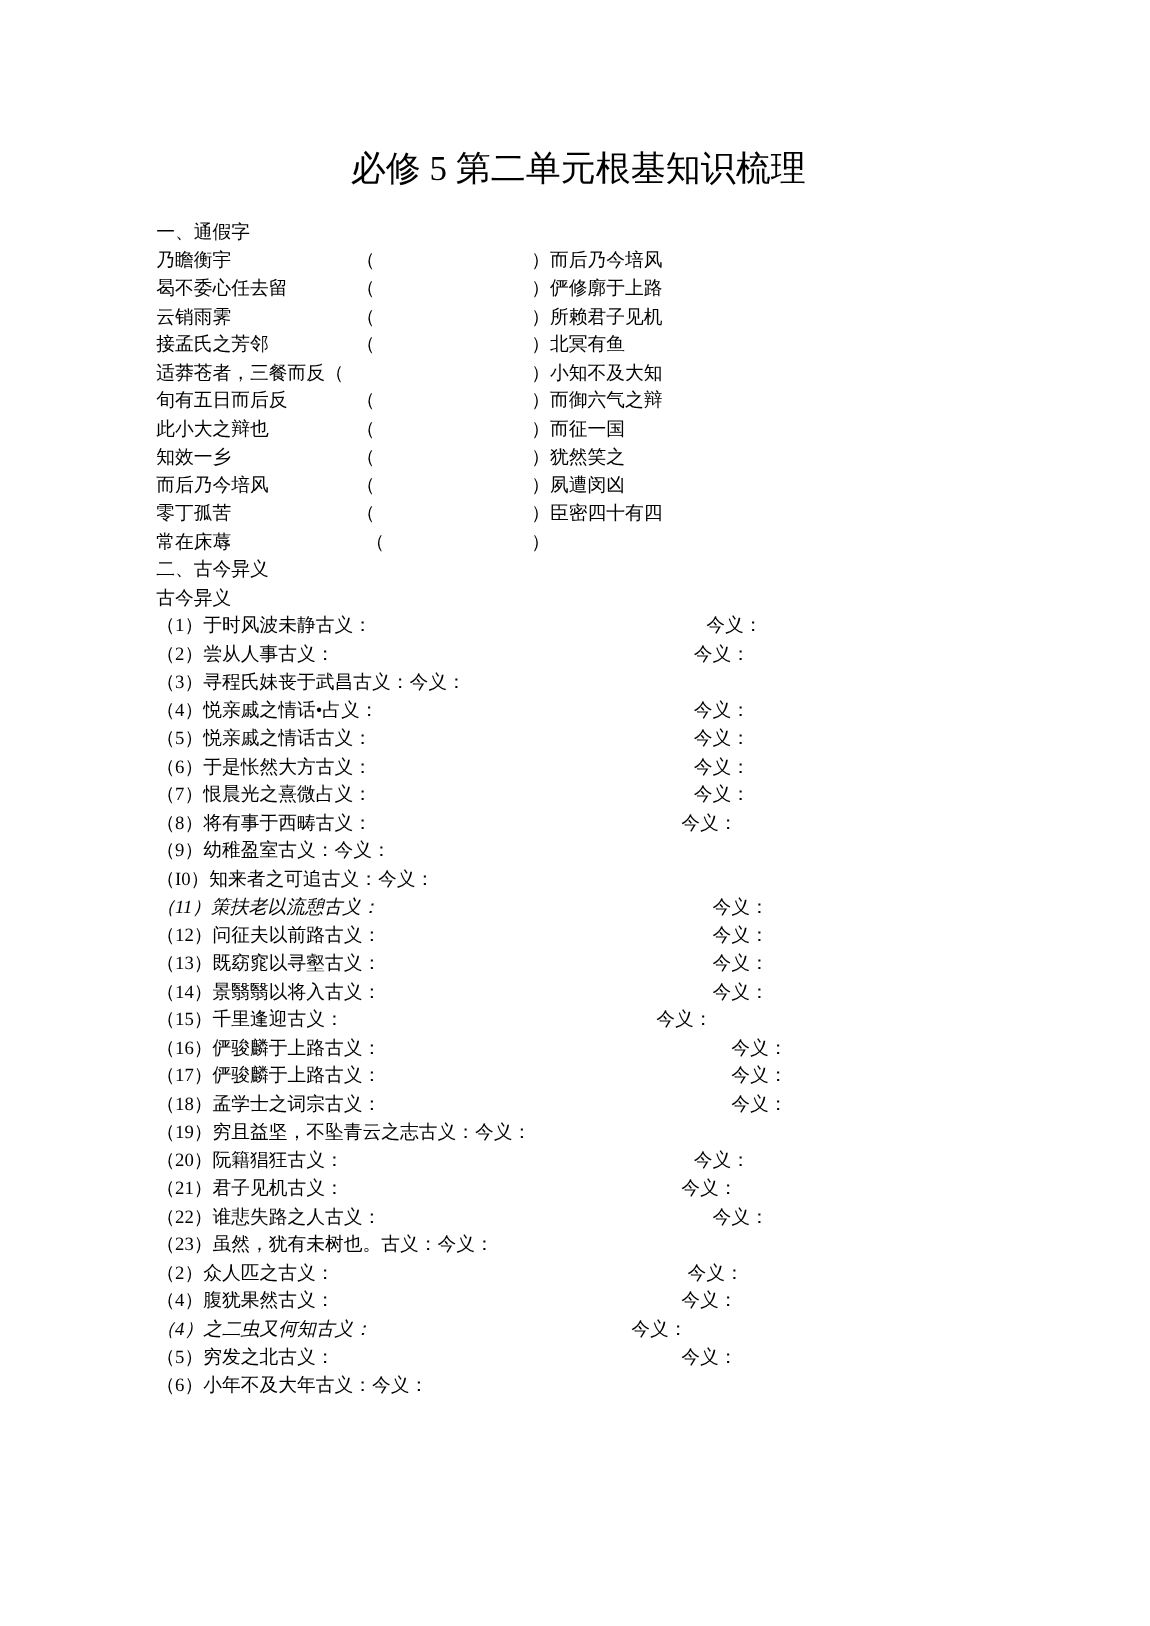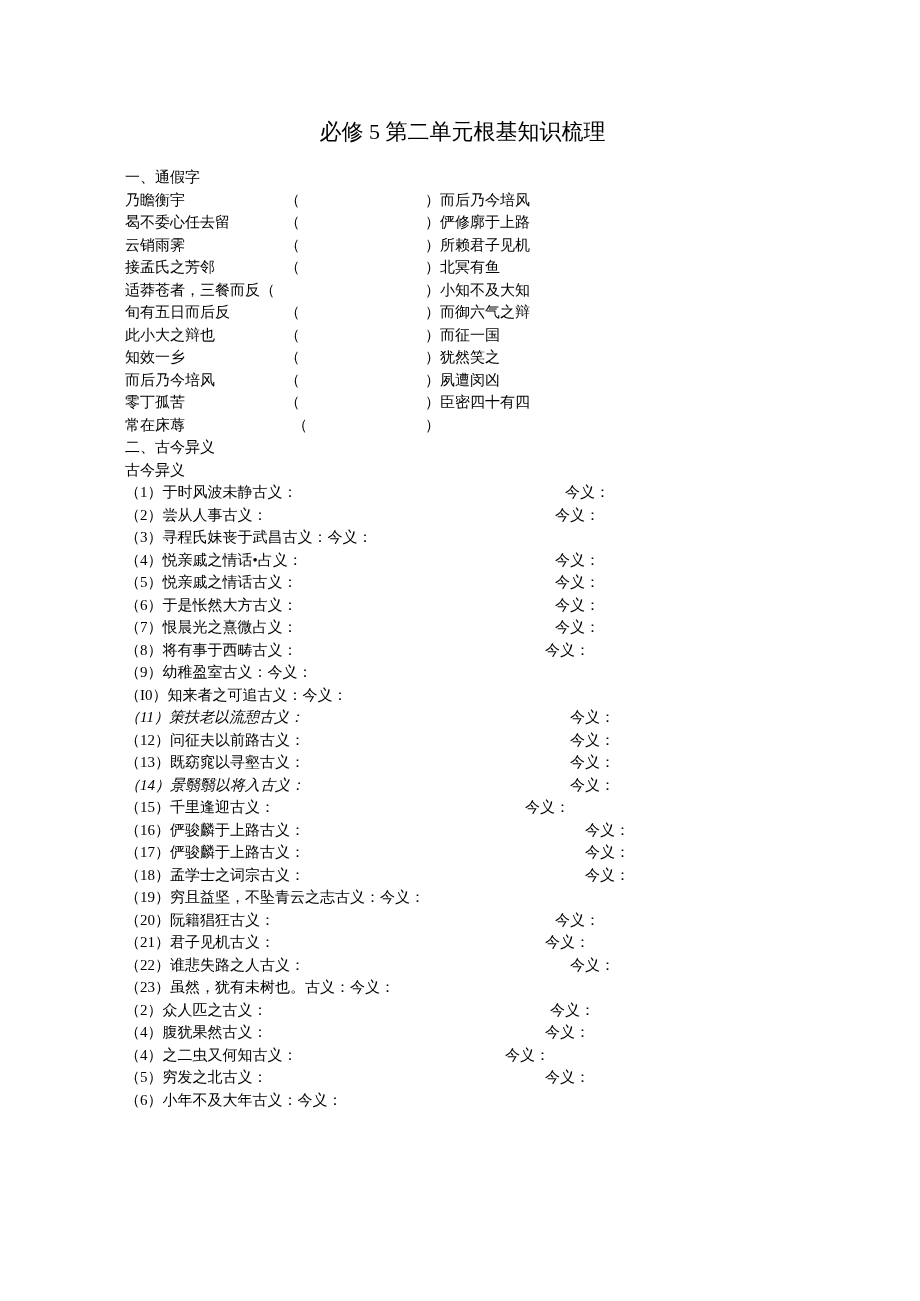--- a/index.html
+++ b/index.html
@@ -12,21 +12,21 @@
     line-height: 1.5;
   }
   .page {
     width: 920px;
     min-height: 1301px;
     box-sizing: border-box;
     padding: 115px 120px 60px 125px;
   }
   .title {
     text-align: center;
-    font-size: 22px;
+    font-size: 28px;
     margin-bottom: 18px;
   }
   .row {
     display: flex;
     white-space: pre;
   }
   .col-a { width: 160px; }
   .col-b { width: 140px; }
   .line { margin: 0; }
 </style>
@@ -63,30 +63,30 @@
       <div class="row"><span style="display: inline-block; width: 430px;">（4）悦亲戚之情话•占义：</span><span>今义：</span></div>
       <div class="row"><span style="display: inline-block; width: 430px;">（5）悦亲戚之情话古义：</span><span>今义：</span></div>
       <div class="row"><span style="display: inline-block; width: 430px;">（6）于是怅然大方古义：</span><span>今义：</span></div>
       <div class="row"><span style="display: inline-block; width: 430px;">（7）恨晨光之熹微占义：</span><span>今义：</span></div>
       <div class="row"><span style="display: inline-block; width: 420px;">（8）将有事于西畴古义：</span><span>今义：</span></div>
       <div class="row"><span>（9）幼稚盈室古义：今义：</span></div>
       <div class="row"><span>（I0）知来者之可追古义：今义：</span></div>
       <div class="row"><span style="display: inline-block; width: 445px; font-style: italic;">（11）策扶老以流憩古义：</span><span>今义：</span></div>
       <div class="row"><span style="display: inline-block; width: 445px;">（12）问征夫以前路古义：</span><span>今义：</span></div>
       <div class="row"><span style="display: inline-block; width: 445px;">（13）既窈窕以寻壑古义：</span><span>今义：</span></div>
-      <div class="row"><span style="display: inline-block; width: 445px; font-style: italic;">（14）景翳翳以将入古义：</span><span>今义：</span></div>
+      <div class="row"><span style="display: inline-block; width: 445px;">（14）景翳翳以将入古义：</span><span>今义：</span></div>
       <div class="row"><span style="display: inline-block; width: 400px;">（15）千里逢迎古义：</span><span>今义：</span></div>
       <div class="row"><span style="display: inline-block; width: 460px;">（16）俨骏麟于上路古义：</span><span>今义：</span></div>
       <div class="row"><span style="display: inline-block; width: 460px;">（17）俨骏麟于上路古义：</span><span>今义：</span></div>
       <div class="row"><span style="display: inline-block; width: 460px;">（18）孟学士之词宗古义：</span><span>今义：</span></div>
       <div class="row"><span>（19）穷且益坚，不坠青云之志古义：今义：</span></div>
       <div class="row"><span style="display: inline-block; width: 430px;">（20）阮籍猖狂古义：</span><span>今义：</span></div>
       <div class="row"><span style="display: inline-block; width: 420px;">（21）君子见机古义：</span><span>今义：</span></div>
       <div class="row"><span style="display: inline-block; width: 445px;">（22）谁悲失路之人古义：</span><span>今义：</span></div>
       <div class="row"><span>（23）虽然，犹有未树也。古义：今义：</span></div>
       <div class="row"><span style="display: inline-block; width: 425px;">（2）众人匹之古义：</span><span>今义：</span></div>
       <div class="row"><span style="display: inline-block; width: 420px;">（4）腹犹果然古义：</span><span>今义：</span></div>
-      <div class="row"><span style="display: inline-block; width: 380px;">（4）之二虫又何知古义：</span><span>今义：</span></div>
+      <div class="row"><span style="display: inline-block; width: 380px; font-style: italic;">（4）之二虫又何知古义：</span><span>今义：</span></div>
       <div class="row"><span style="display: inline-block; width: 420px;">（5）穷发之北古义：</span><span>今义：</span></div>
       <div class="row"><span>（6）小年不及大年古义：今义：</span></div>
     </div>
 
 </div>
 
 </body></html>

